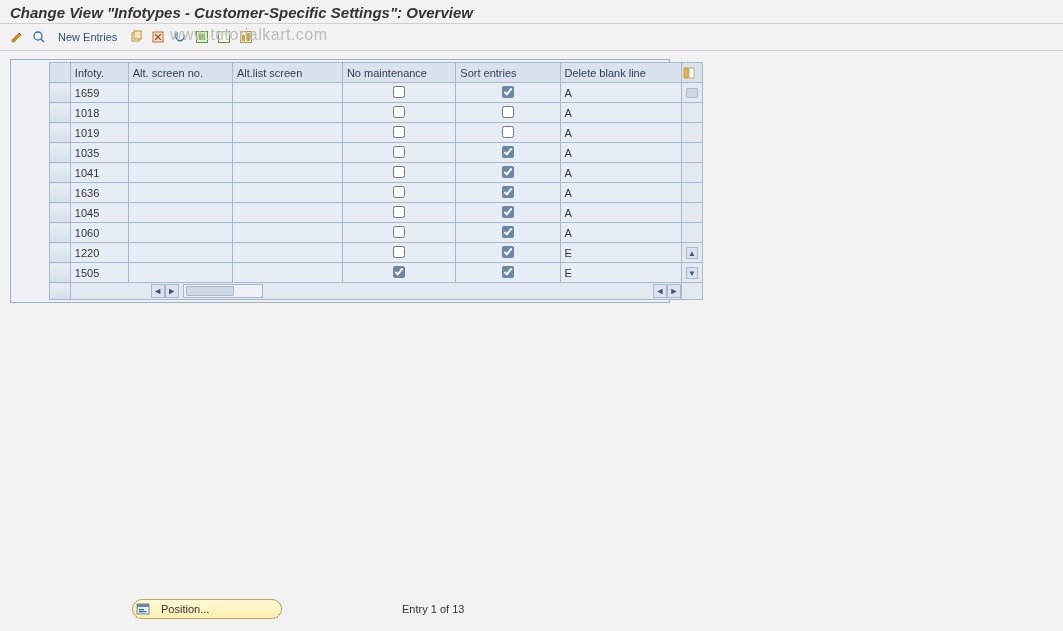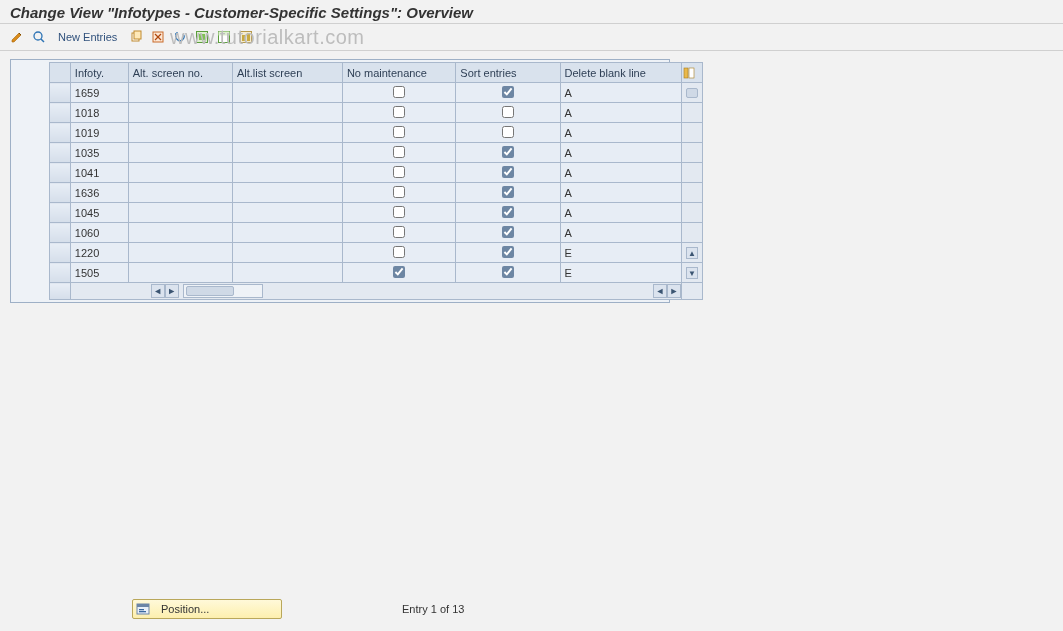--- a/index.html
+++ b/index.html
@@ -46,21 +46,21 @@
   }
   .tb-text-btn {
     padding: 1px 6px;
     cursor: pointer;
     color: #30517c;
   }
   .watermark {
     position: absolute;
     left: 170px;
     top: 2px;
-    font-size: 20px;
+    font-size: 16px;
     color: #bdbdbd;
     letter-spacing: 0.5px;
     pointer-events: none;
     font-family: Arial, sans-serif;
   }
   .content {
     padding: 8px 10px;
   }
   .grid-wrap {
     border: 1px solid #9eb0c6;
@@ -162,21 +162,21 @@
     display: flex;
     align-items: center;
     padding-left: 132px;
     gap: 120px;
   }
   .position-btn {
     display: inline-flex;
     align-items: center;
     background: linear-gradient(to bottom,#fff9d9,#fdefae);
     border: 1px solid #b9a75a;
-    border-radius: 2px;
+    border-radius: 10px;
     height: 20px;
     padding: 0 8px 0 2px;
     cursor: pointer;
     min-width: 150px;
   }
   .position-btn .pb-icon {
     width:16px;height:16px;
     display:inline-flex;
     align-items:center;
     justify-content:center;

